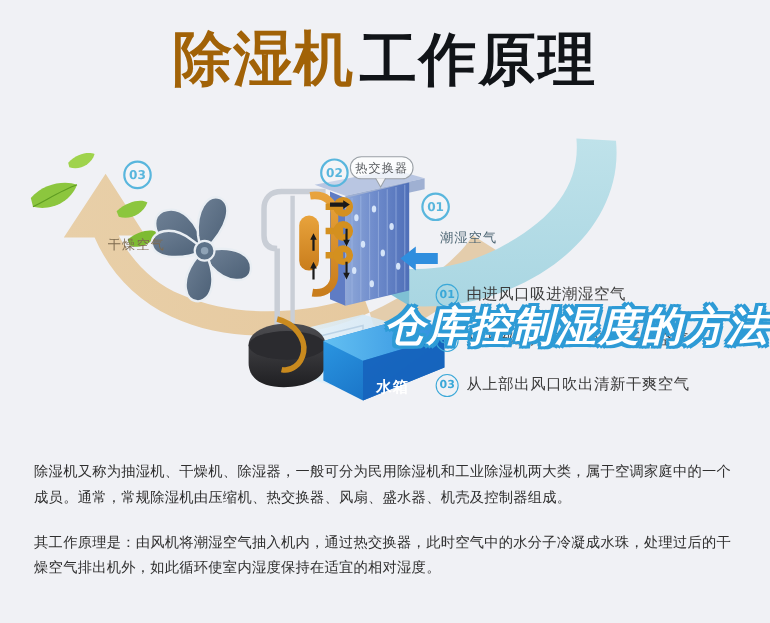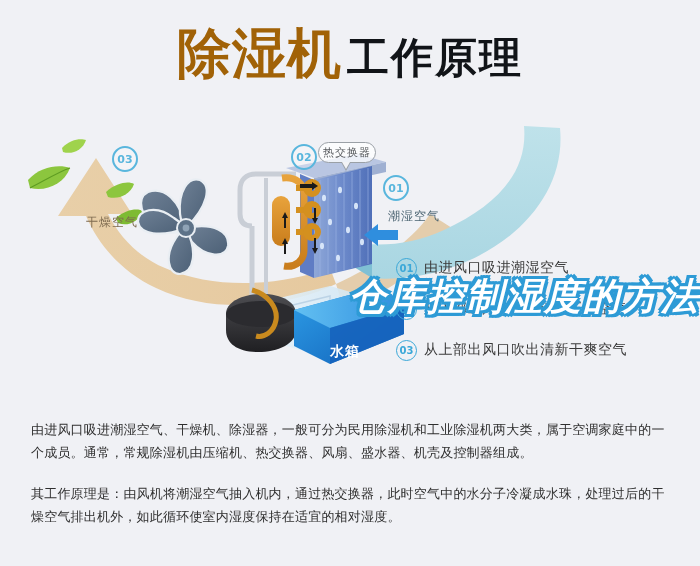--- a/index.html
+++ b/index.html
@@ -16,36 +16,36 @@
     position:absolute;left:0;top:18px;width:700px;
     text-align:center;
     white-space:nowrap;
   }
   .title-a{
     font-size:54px;font-weight:bold;color:#a16207;
     letter-spacing:1px;
     font-family:"DejaVu Sans","Liberation Sans",sans-serif;
   }
   .title-b{
-    font-size:42px;font-weight:bold;color:#111418;
+    font-size:52px;font-weight:bold;color:#111418;
     letter-spacing:2px;margin-left:5px;
     font-family:"DejaVu Sans","Liberation Sans",sans-serif;
   }
 
   
   .stage{position:absolute;left:0;top:118px;width:700px;height:285px;}
 
   
   .beige-arrow{position:absolute;left:0;top:0;width:700px;height:285px;}
 
   
   .lbl{
     position:absolute;font-size:11px;color:#4a4a48;
     font-family:Liberation Mono, monospace;
-    white-space:nowrap;letter-spacing:1px;
+    white-space:nowrap;letter-spacing:1px;margin-left:12px;
   }
   .lbl-dry{left:86px;top:96px;color:#7d6a4f;font-size:12px;}
   .lbl-wet{left:388px;top:90px;color:#4b6472;font-size:12px;}
   .lbl-tank{left:330px;top:225px;color:#ffffff;font-size:14px;font-weight:bold;}
 
   
   .badge{
     position:absolute;
     width:22px;height:22px;border-radius:50%;
     border:2px solid #59b6dd;
@@ -305,17 +305,17 @@
     </div>
     <div class="legend-row">
       <div class="legend-badge">03</div>
       <div class="legend-text">从上部出风口吹出清新干爽空气</div>
     </div>
   </div>
 
   <div class="overlay-title">仓库控制湿度的方法</div>
 
   <div class="body-copy">
-    <p class="para">由进风口吸进潮湿空气、干燥机、除湿器，一般可分为民用除湿机和工业除湿机两大类，属于空调家庭中的一个成员。通常，常规除湿机由压缩机、热交换器、风扇、盛水器、机壳及控制器组成。</p>
+    <p class="para">除湿机又称为抽湿机、干燥机、除湿器，一般可分为民用除湿机和工业除湿机两大类，属于空调家庭中的一个成员。通常，常规除湿机由压缩机、热交换器、风扇、盛水器、机壳及控制器组成。</p>
     <p class="para">其工作原理是：由风机将潮湿空气抽入机内，通过热交换器，此时空气中的水分子冷凝成水珠，处理过后的干燥空气排出机外，如此循环使室内湿度保持在适宜的相对湿度。</p>
   </div>
 
 </div>
 
 </body></html>

